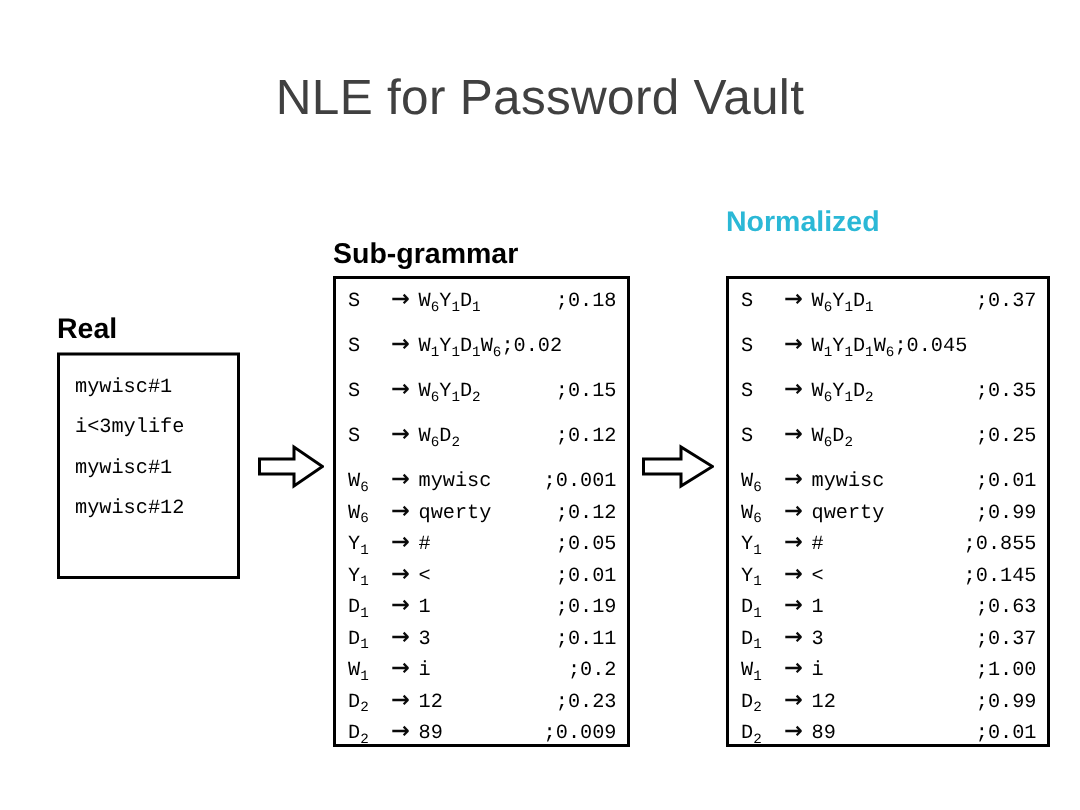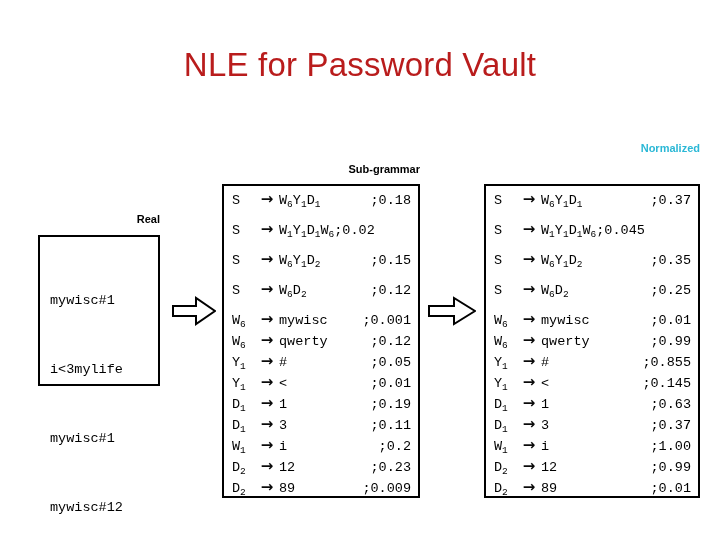--- a/index.html
+++ b/index.html
@@ -20,30 +20,30 @@
   #page-title {
     position: absolute;
     top: 46px;
     left: 0;
     width: 720px;
     text-align: center;
     font-family: "Liberation Sans", sans-serif;
     font-size: 33px;
     font-weight: 400;
     letter-spacing: 0.2px;
-    color: #b91c1c;
+    color: #404040;
     white-space: nowrap;
   }
 
   
   .col-header {
     position: absolute;
-    text-align: right;
+    text-align: left;
     font-family: "Liberation Sans", sans-serif;
-    font-size: 11px;
+    font-size: 19px;
     font-weight: bold;
     line-height: 17px;
     color: #000000;
   }
   #real-header   { left: 38px;  top: 211px; width: 122px; }
   #sub-header    { left: 222px; top: 161px; width: 198px; }
   #norm-header   { left: 484px; top: 140px; width: 216px; color: #2BB8D6; }
 
   
   .box {
@@ -59,21 +59,21 @@
   
   #real-list {
     position: absolute;
     left: 0; top: 0;
     padding: 8px 0 0 10px;
     font-family: "Liberation Mono", monospace;
     font-size: 13.5px;
     line-height: 27px;
     white-space: nowrap;
   }
-  #real-list .pw { display: block; margin-top: 42px; }
+  #real-list .pw { display: block; }
 
   
   .rules {
     position: absolute;
     left: 0; top: 0;
     width: 100%;
     padding: 6px 0 0 0;
     font-family: "Liberation Mono", monospace;
     font-size: 13.5px;
     box-sizing: border-box;

